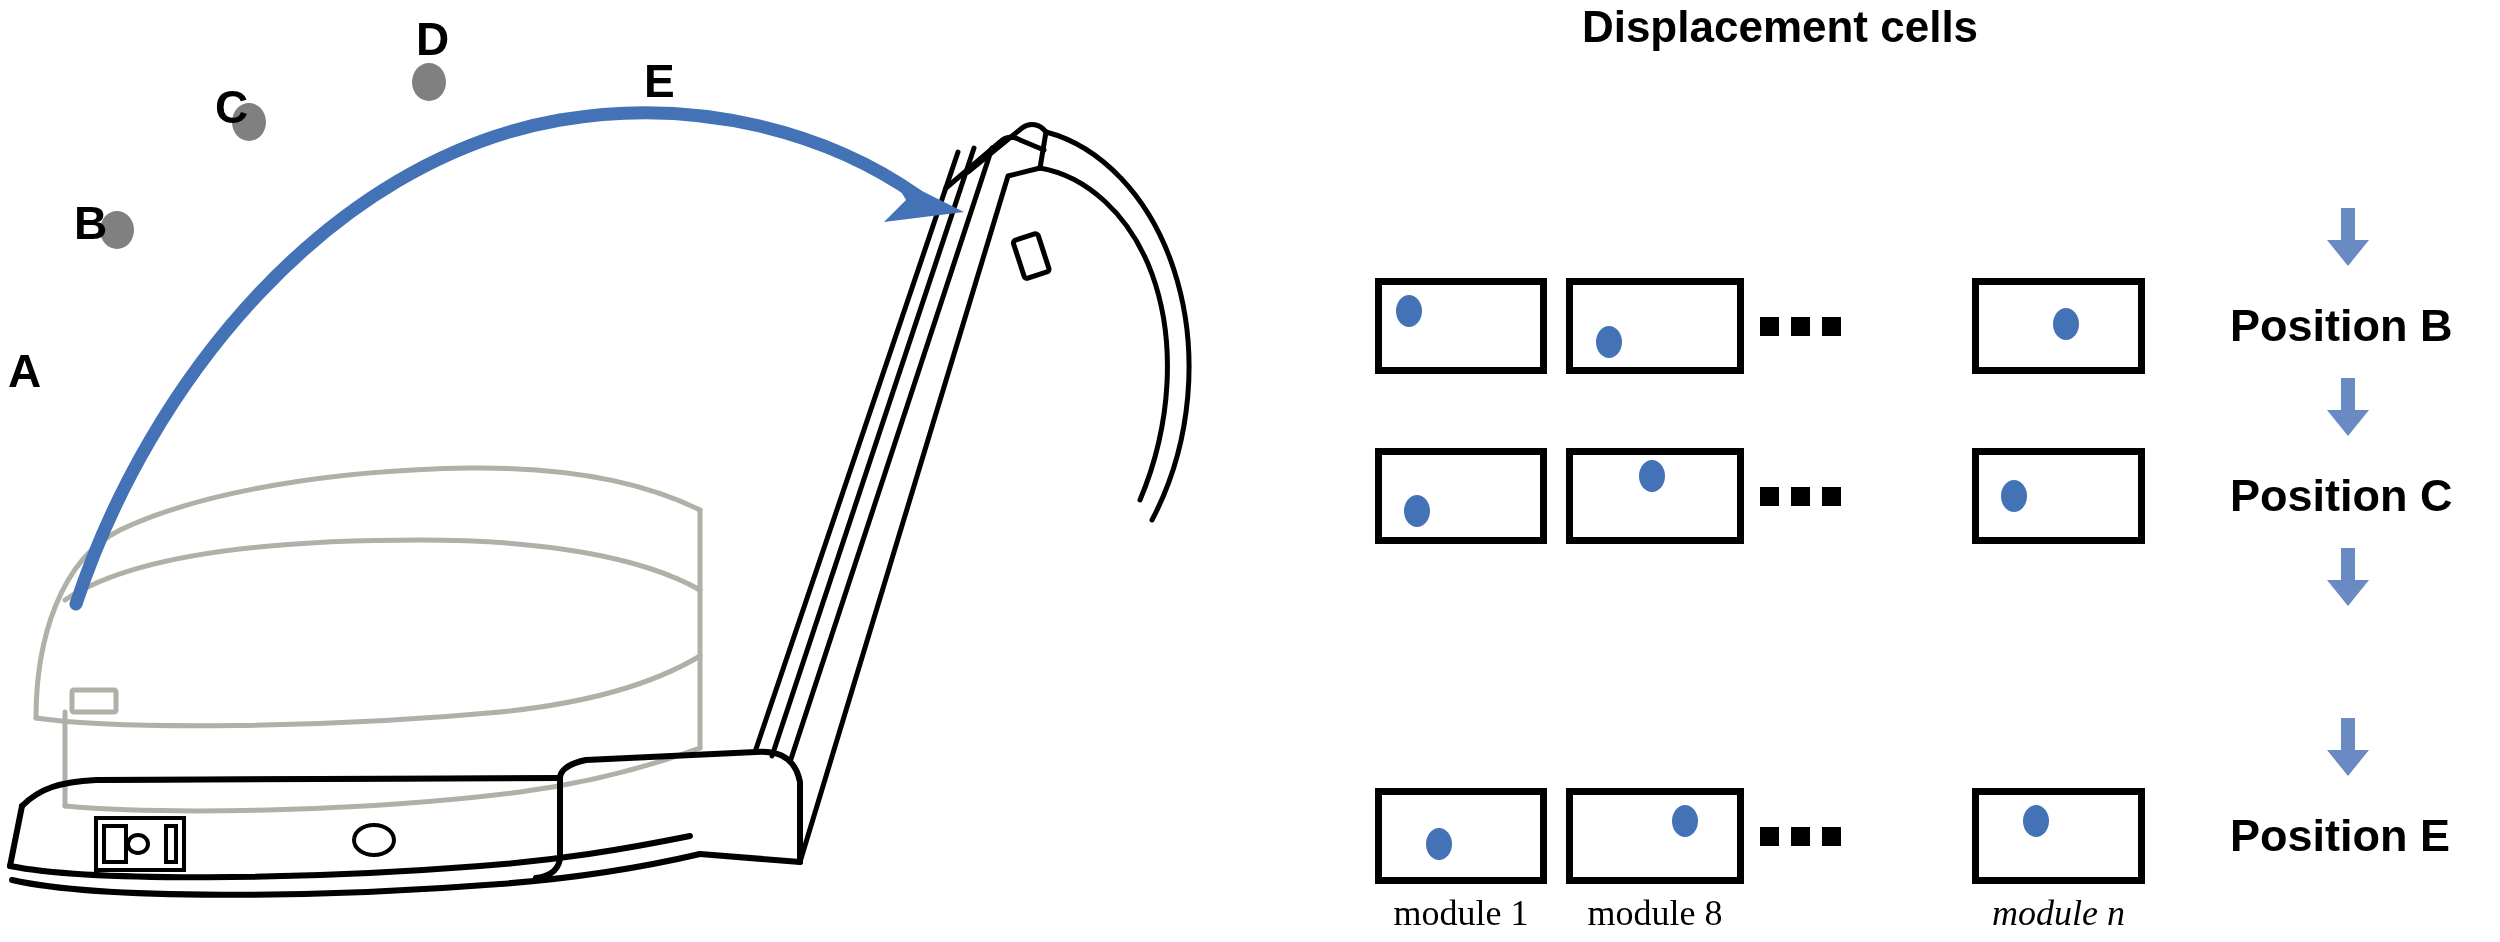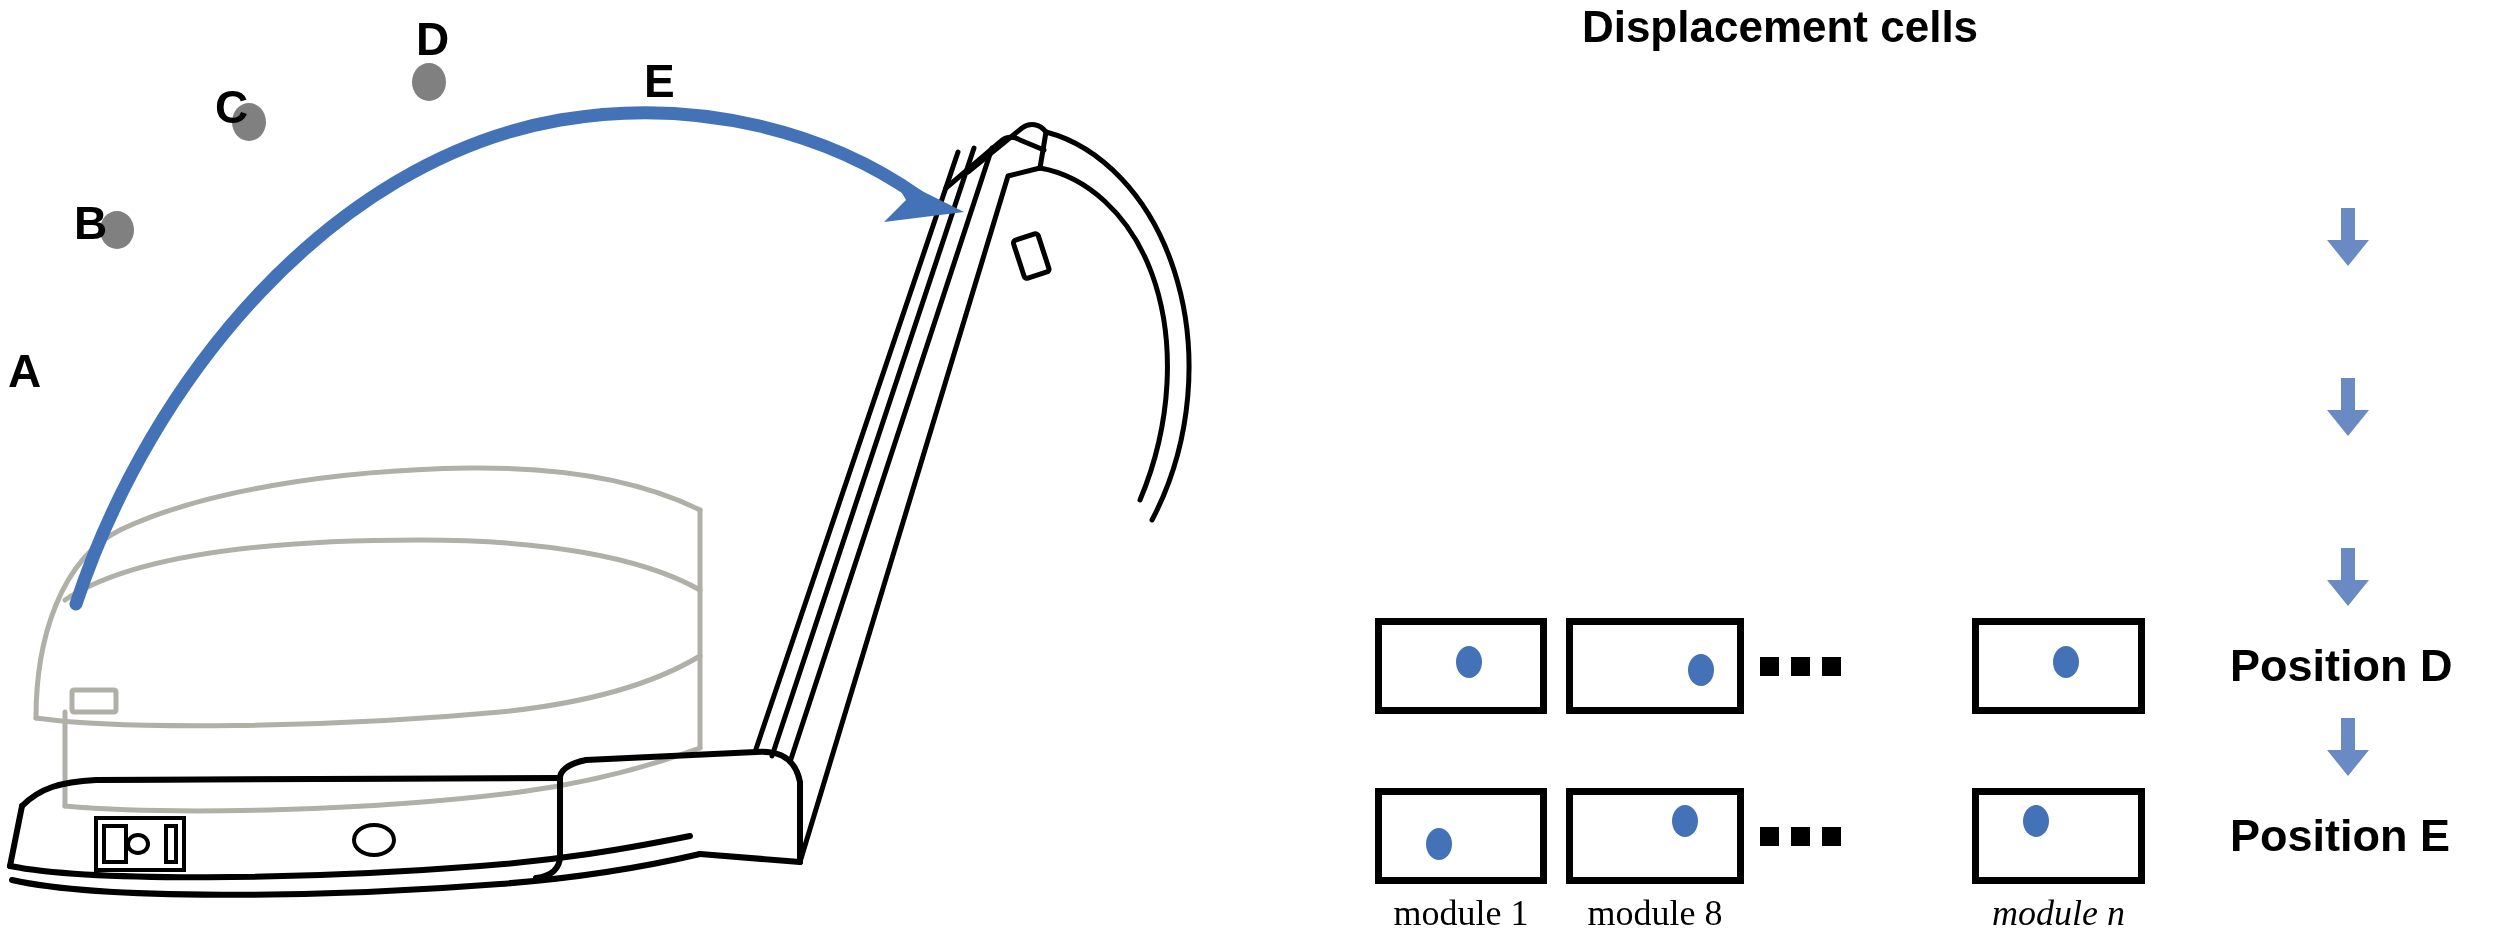--- a/index.html
+++ b/index.html
@@ -230,49 +230,66 @@
   <div id="right-panel">
 
     <div id="cells-title">Displacement cells</div>
 
     <div class="flow-arrow" style="top:208px;">
       <svg width="46" height="60" viewBox="0 0 46 60">
           <polygon points="16,0 30,0 30,32 44,32 23,58 2,32 16,32" fill="#6a8ac4"></polygon>
         </svg>
     </div>
 
+    <div class="cell-row" style="top:278px;">
+      <div class="cell-box m1">
+        <div class="dot" style="left:17%;top:32%;"></div>
+      </div>
+      <div class="cell-box m2">
+        <div class="dot" style="left:22%;top:70%;"></div>
+      </div>
+      <div class="ellipsis" style="left:430px;">
+        <span></span>
+          <span></span>
+          <span></span>
+      </div>
+      <div class="cell-box m3">
+        <div class="dot" style="left:55%;top:48%;"></div>
+      </div>
+      <div class="position-label">Position B</div>
+    </div>
     <div class="flow-arrow" style="top:378px;">
       <svg width="46" height="60" viewBox="0 0 46 60">
           <polygon points="16,0 30,0 30,32 44,32 23,58 2,32 16,32" fill="#6a8ac4"></polygon>
         </svg>
     </div>
 
+    <div class="cell-row" style="top:448px;">
+      <div class="cell-box m1">
+        <div class="dot" style="left:22%;top:68%;"></div>
+      </div>
+      <div class="cell-box m2">
+        <div class="dot" style="left:48%;top:25%;"></div>
+      </div>
+      <div class="ellipsis" style="left:430px;">
+        <span></span>
+          <span></span>
+          <span></span>
+      </div>
+      <div class="cell-box m3">
+        <div class="dot" style="left:22%;top:50%;"></div>
+      </div>
+      <div class="position-label">Position C</div>
+    </div>
     <div class="flow-arrow" style="top:548px;">
       <svg width="46" height="60" viewBox="0 0 46 60">
           <polygon points="16,0 30,0 30,32 44,32 23,58 2,32 16,32" fill="#6a8ac4"></polygon>
         </svg>
     </div>
 
-    <div class="cell-row" style="top:618px;">
-      <div class="cell-box m1">
-        <div class="dot" style="left:55%;top:45%;"></div>
-      </div>
-      <div class="cell-box m2">
-        <div class="dot" style="left:78%;top:55%;"></div>
-      </div>
-      <div class="ellipsis" style="left:430px;">
-        <span></span>
-          <span></span>
-          <span></span>
-      </div>
-      <div class="cell-box m3">
-        <div class="dot" style="left:55%;top:45%;"></div>
-      </div>
-      <div class="position-label">Position D</div>
-    </div>
     <div class="flow-arrow" style="top:718px;">
       <svg width="46" height="60" viewBox="0 0 46 60">
           <polygon points="16,0 30,0 30,32 44,32 23,58 2,32 16,32" fill="#6a8ac4"></polygon>
         </svg>
     </div>
 
     <div class="cell-row" style="top:788px;">
       <div class="cell-box m1">
         <div class="dot" style="left:36%;top:60%;"></div>
       </div>

